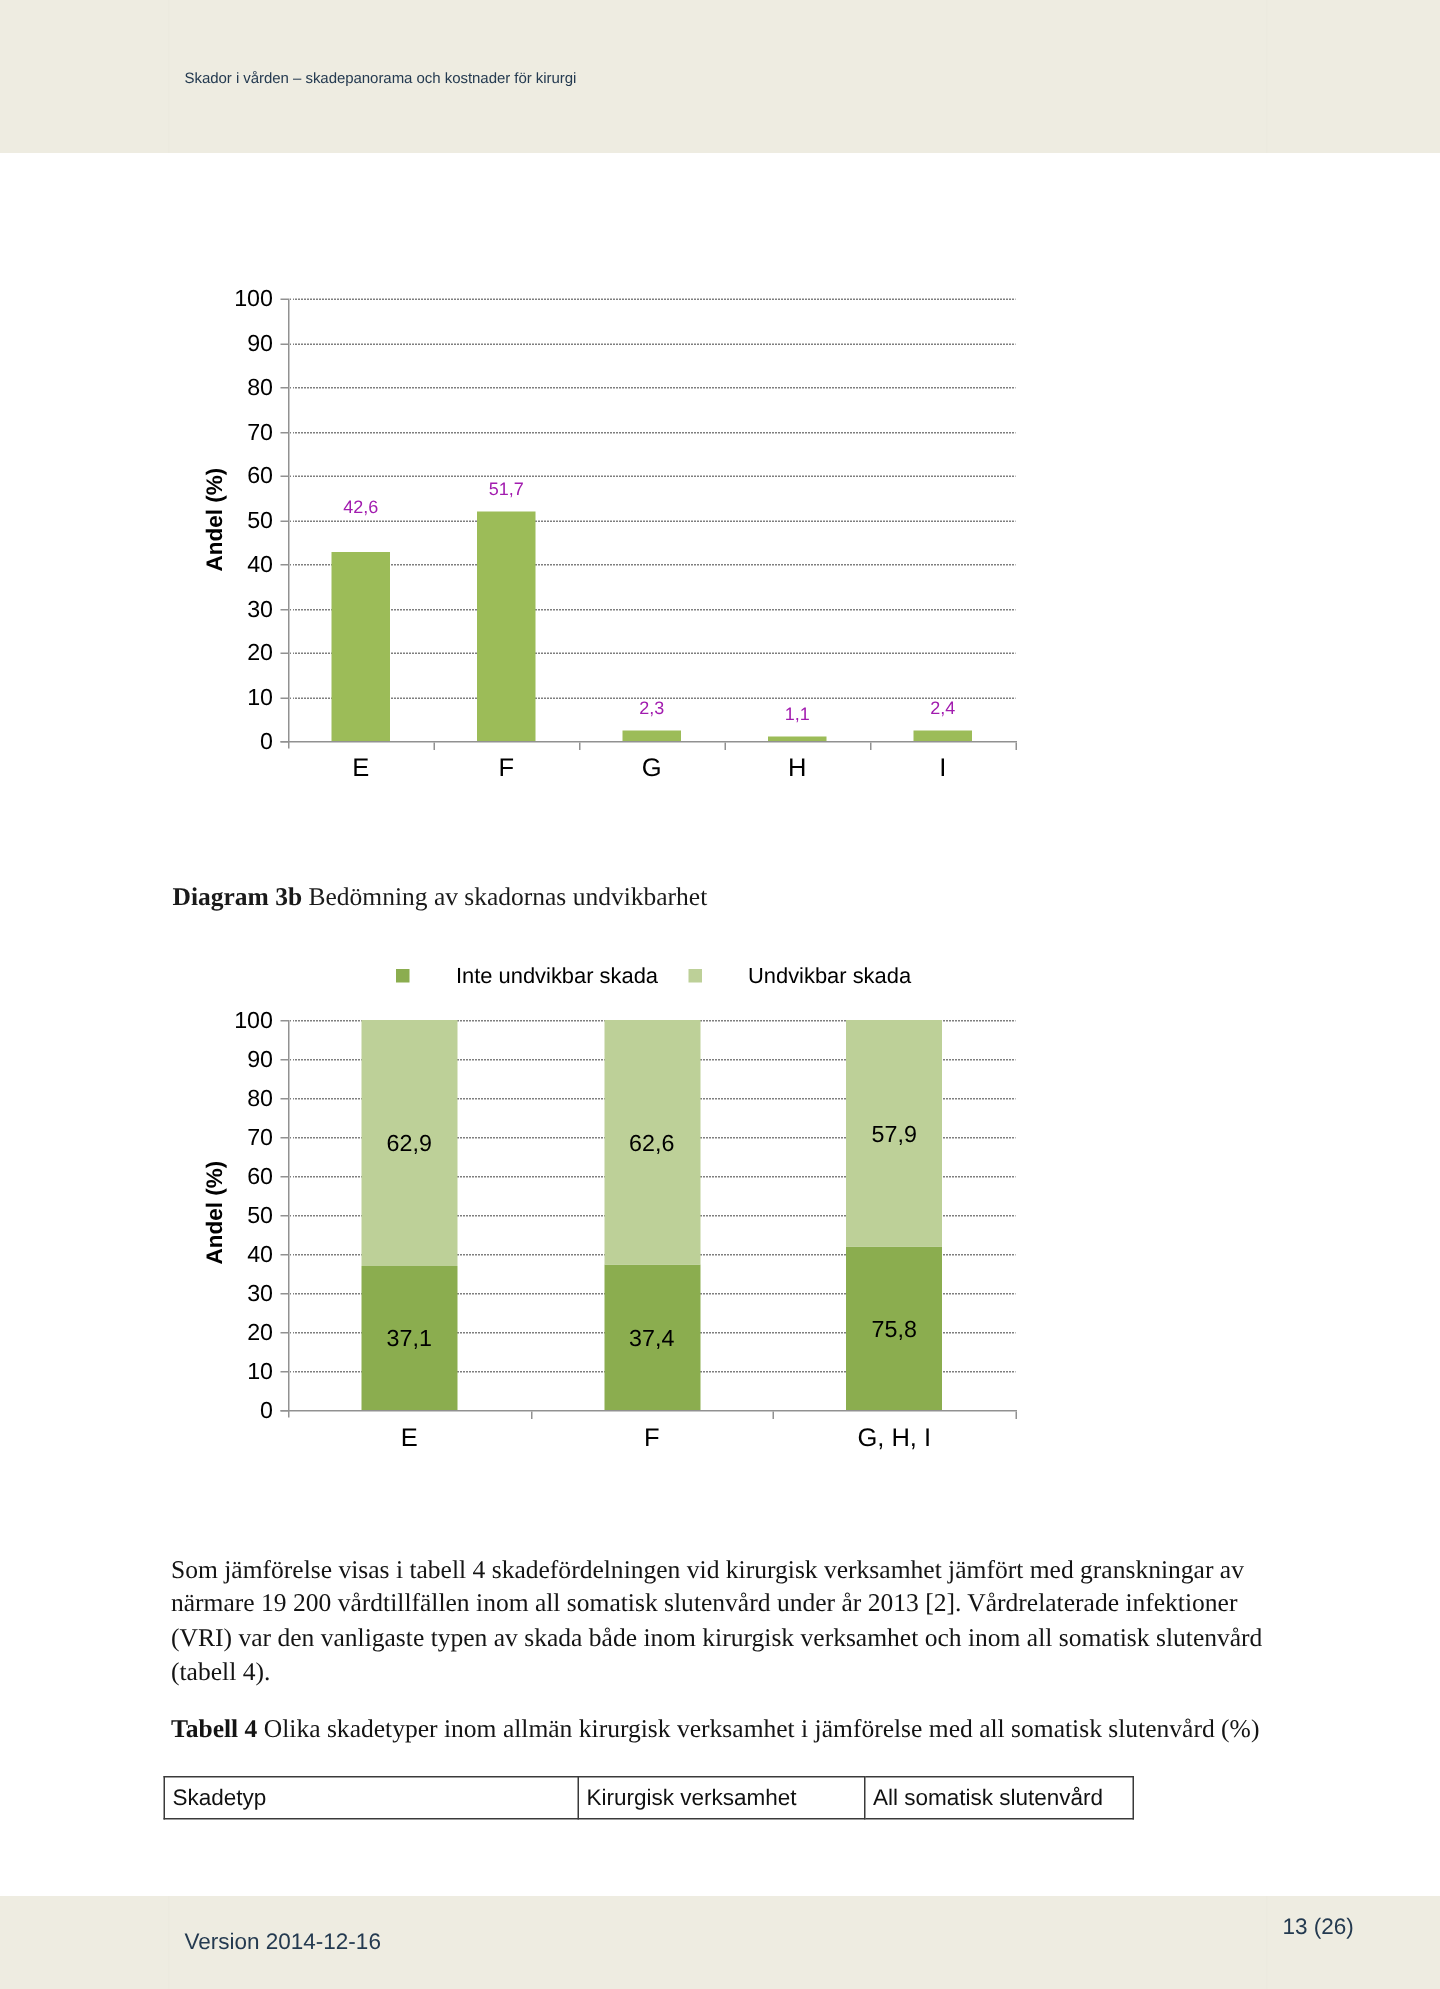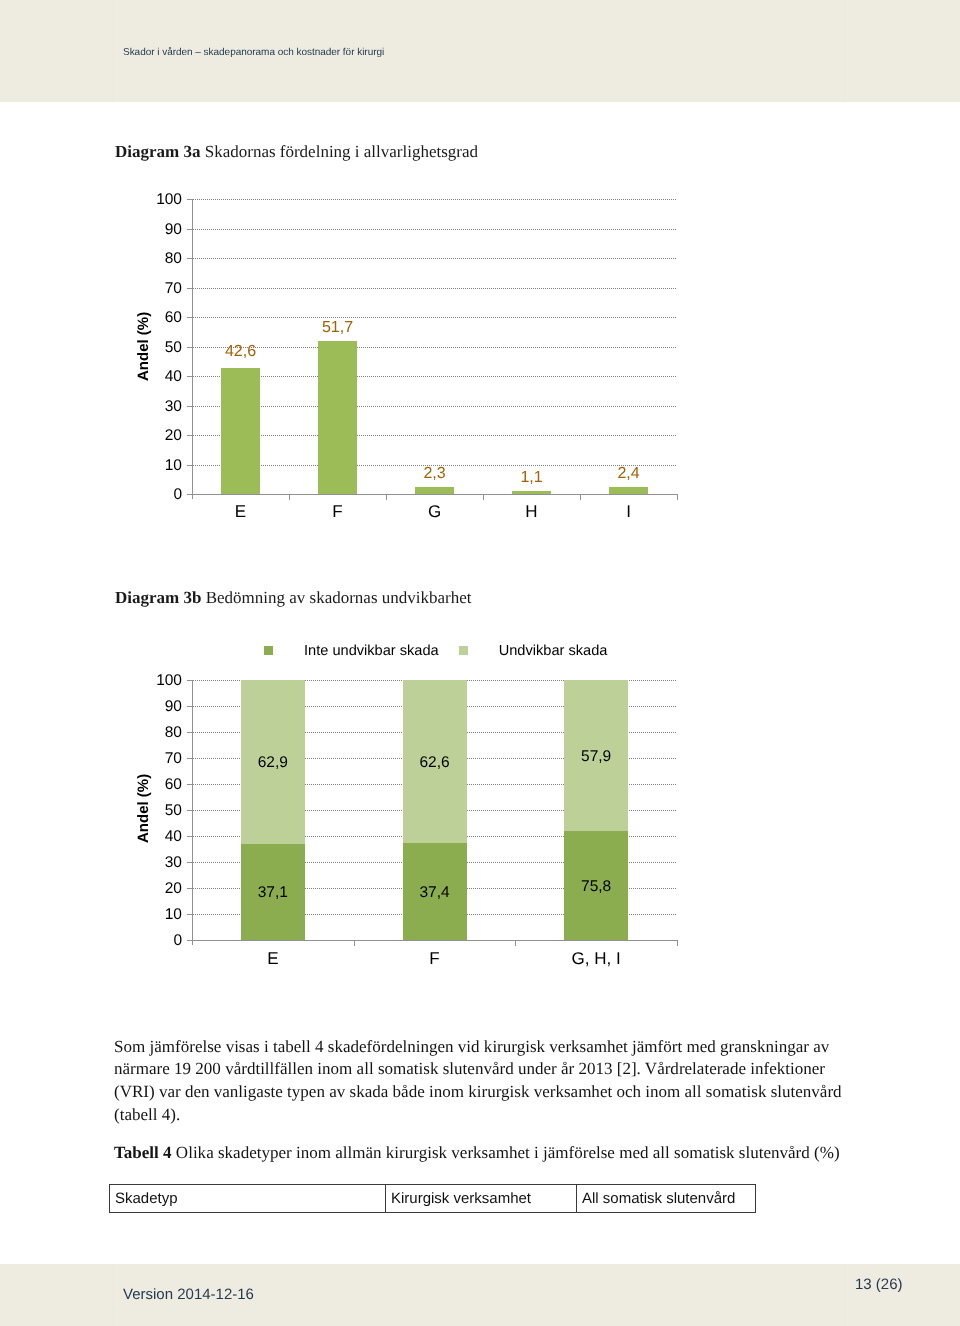--- a/index.html
+++ b/index.html
@@ -31,21 +31,21 @@
   .axis-x{position:absolute;height:1px;background:#919191;}
   .tick-y{position:absolute;height:1px;width:5px;background:#919191;}
   .tick-x{position:absolute;width:1px;height:5px;background:#919191;}
   .ylab{position:absolute;text-align:right;font-size:15.5px;color:#000;
         line-height:1;white-space:nowrap;}
   .xlab{position:absolute;text-align:center;font-size:17px;color:#000;
         line-height:1;white-space:nowrap;}
   .axtitle{position:absolute;font-size:15px;font-weight:bold;color:#000;
            transform:rotate(-90deg);transform-origin:left top;white-space:nowrap;}
   .bar{position:absolute;}
-  .dlabel{position:absolute;text-align:center;font-size:16px;color:#a16207;
+  .dlabel{position:absolute;text-align:center;font-size:12px;color:#a21caf;
           line-height:1;white-space:nowrap;}
   .dlabel-in{position:absolute;text-align:center;font-size:15.5px;color:#000;
              line-height:1;white-space:nowrap;}
   .legend{position:absolute;display:flex;align-items:center;}
   .lg-item{display:flex;align-items:baseline;margin-right:20px;}
   .lg-swatch{width:9px;height:9px;margin-right:4px;display:inline-block;position:relative;top:0px;}
   .lg-text{font-size:14.6px;color:#000;white-space:nowrap;margin-left:27px;}
 
   
   .h2{position:absolute;left:114.5px;font-family:"Liberation Sans",sans-serif;
@@ -65,24 +65,20 @@
 <body>
 
 <div class="page">
 
   <div class="band hdr">
     <div class="band-div" style="left:112px"></div>
     <div class="band-div" style="left:844px"></div>
   </div>
   <div class="hdr-title">Skador i vården – skadepanorama och kostnader för kirurgi</div>
 
-  <div class="diagram-cap serif" style="top:142px">
-    <b>Diagram 3a</b>
-    <span>Skadornas fördelning i allvarlighetsgrad</span>
-  </div>
 
   <div class="chart" id="chart3a" style="left: 0px; top: 0px; width: 960px; height: 1326px;">
       <div class="tick-y" style="left:187px;top:494px"></div>
       <div class="ylab" style="left:132px;top:487px;width:50px">0</div>
       <div class="gridline" style="left:193px;top:465px;width:484px"></div>
       <div class="tick-y" style="left:187px;top:465px"></div>
       <div class="ylab" style="left:132px;top:458px;width:50px">10</div>
       <div class="gridline" style="left:193px;top:435px;width:484px"></div>
       <div class="tick-y" style="left:187px;top:435px"></div>
       <div class="ylab" style="left:132px;top:428px;width:50px">20</div>
@@ -108,21 +104,21 @@
       <div class="tick-y" style="left:187px;top:229px"></div>
       <div class="ylab" style="left:132px;top:222px;width:50px">90</div>
       <div class="gridline" style="left:193px;top:199px;width:484px"></div>
       <div class="tick-y" style="left:187px;top:199px"></div>
       <div class="ylab" style="left:132px;top:192px;width:50px">100</div>
       <div class="axis-y" style="left:192px;top:199px;height:300px"></div>
       <div class="axis-x" style="left:187px;top:494px;width:491px"></div>
       <div class="tick-x" style="left:289px;top:495px"></div>
       <div class="xlab" style="left:180.5px;top:503px;width:120px">E</div>
       <div class="bar" style="left:221px;top:368px;width:39px;height:126px;background:#9cbc58"></div>
-      <div class="dlabel" style="left:180.5px;top:344px;width:120px">42,6</div>
+      <div class="dlabel" style="left:180.5px;top:332px;width:120px">42,6</div>
       <div class="tick-x" style="left:386px;top:495px"></div>
       <div class="xlab" style="left:277.5px;top:503px;width:120px">F</div>
       <div class="bar" style="left:318px;top:341px;width:39px;height:153px;background:#9cbc58"></div>
       <div class="dlabel" style="left:277.5px;top:319.7px;width:120px">51,7</div>
       <div class="tick-x" style="left:483px;top:495px"></div>
       <div class="xlab" style="left:374.5px;top:503px;width:120px">G</div>
       <div class="bar" style="left:415px;top:487px;width:39px;height:7px;background:#9cbc58"></div>
       <div class="dlabel" style="left:374.5px;top:465.7px;width:120px">2,3</div>
       <div class="tick-x" style="left:580px;top:495px"></div>
       <div class="xlab" style="left:471.5px;top:503px;width:120px">H</div>

